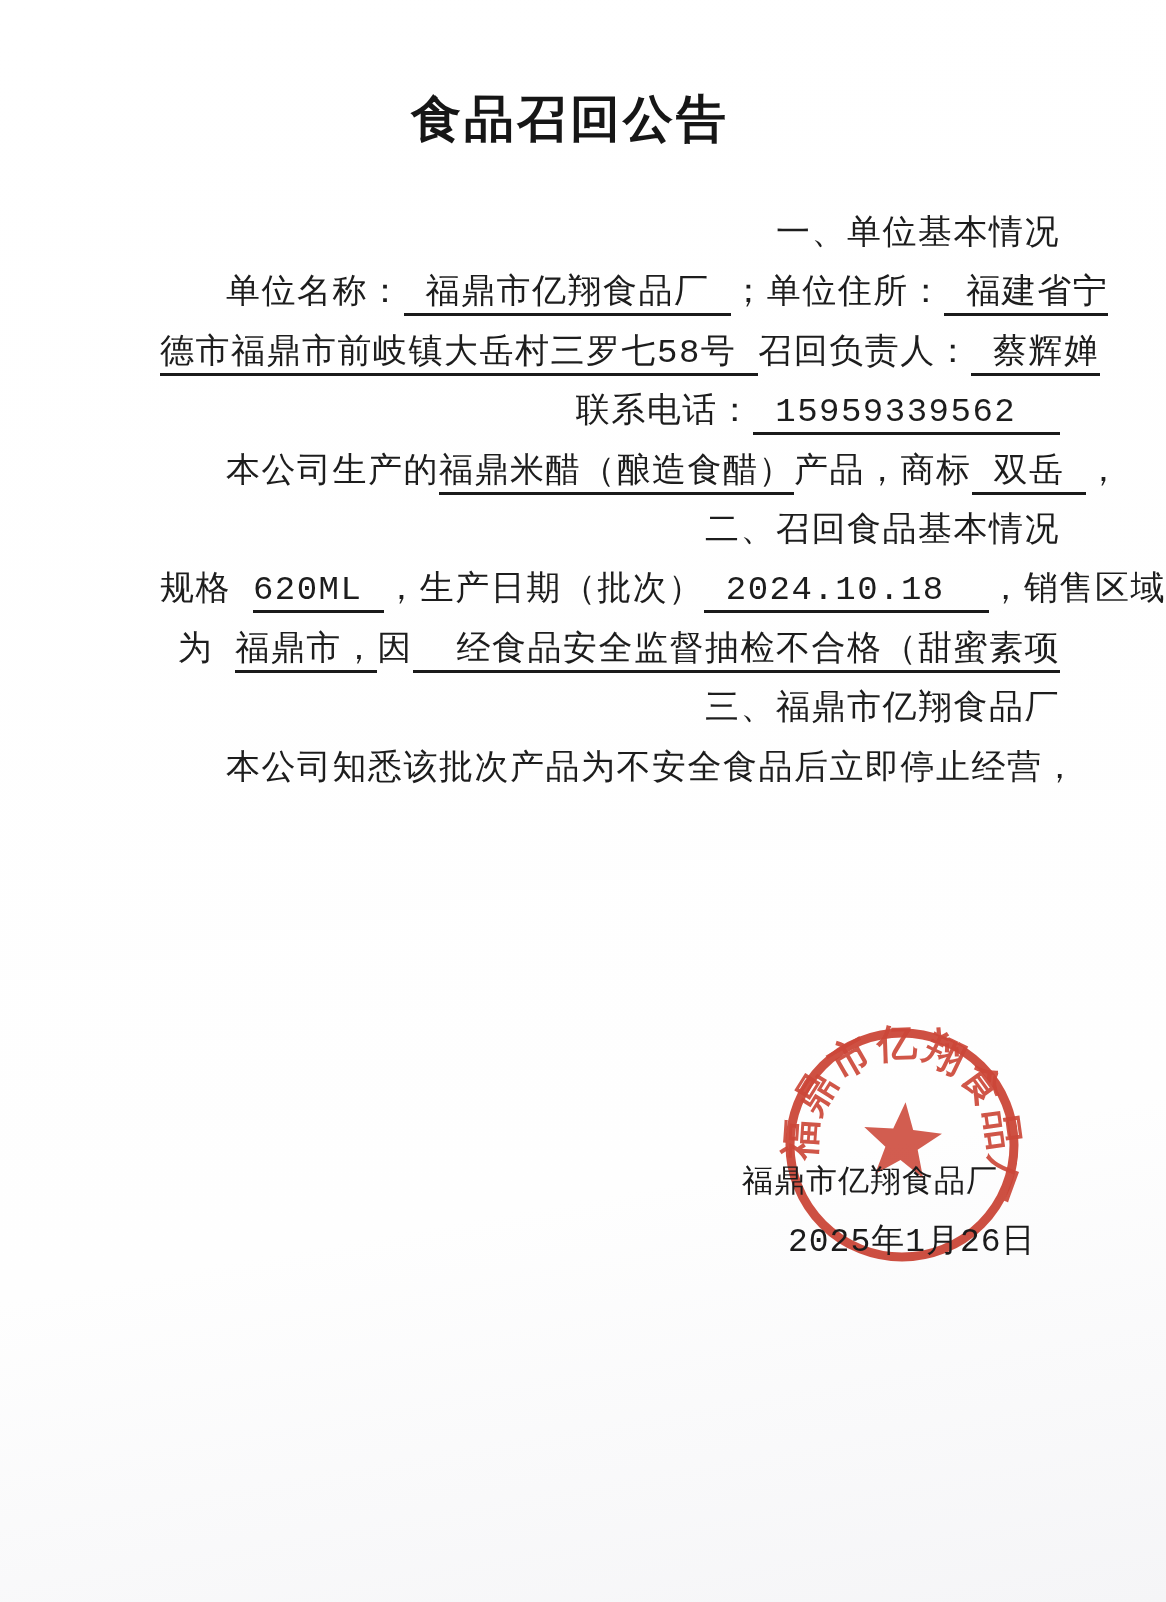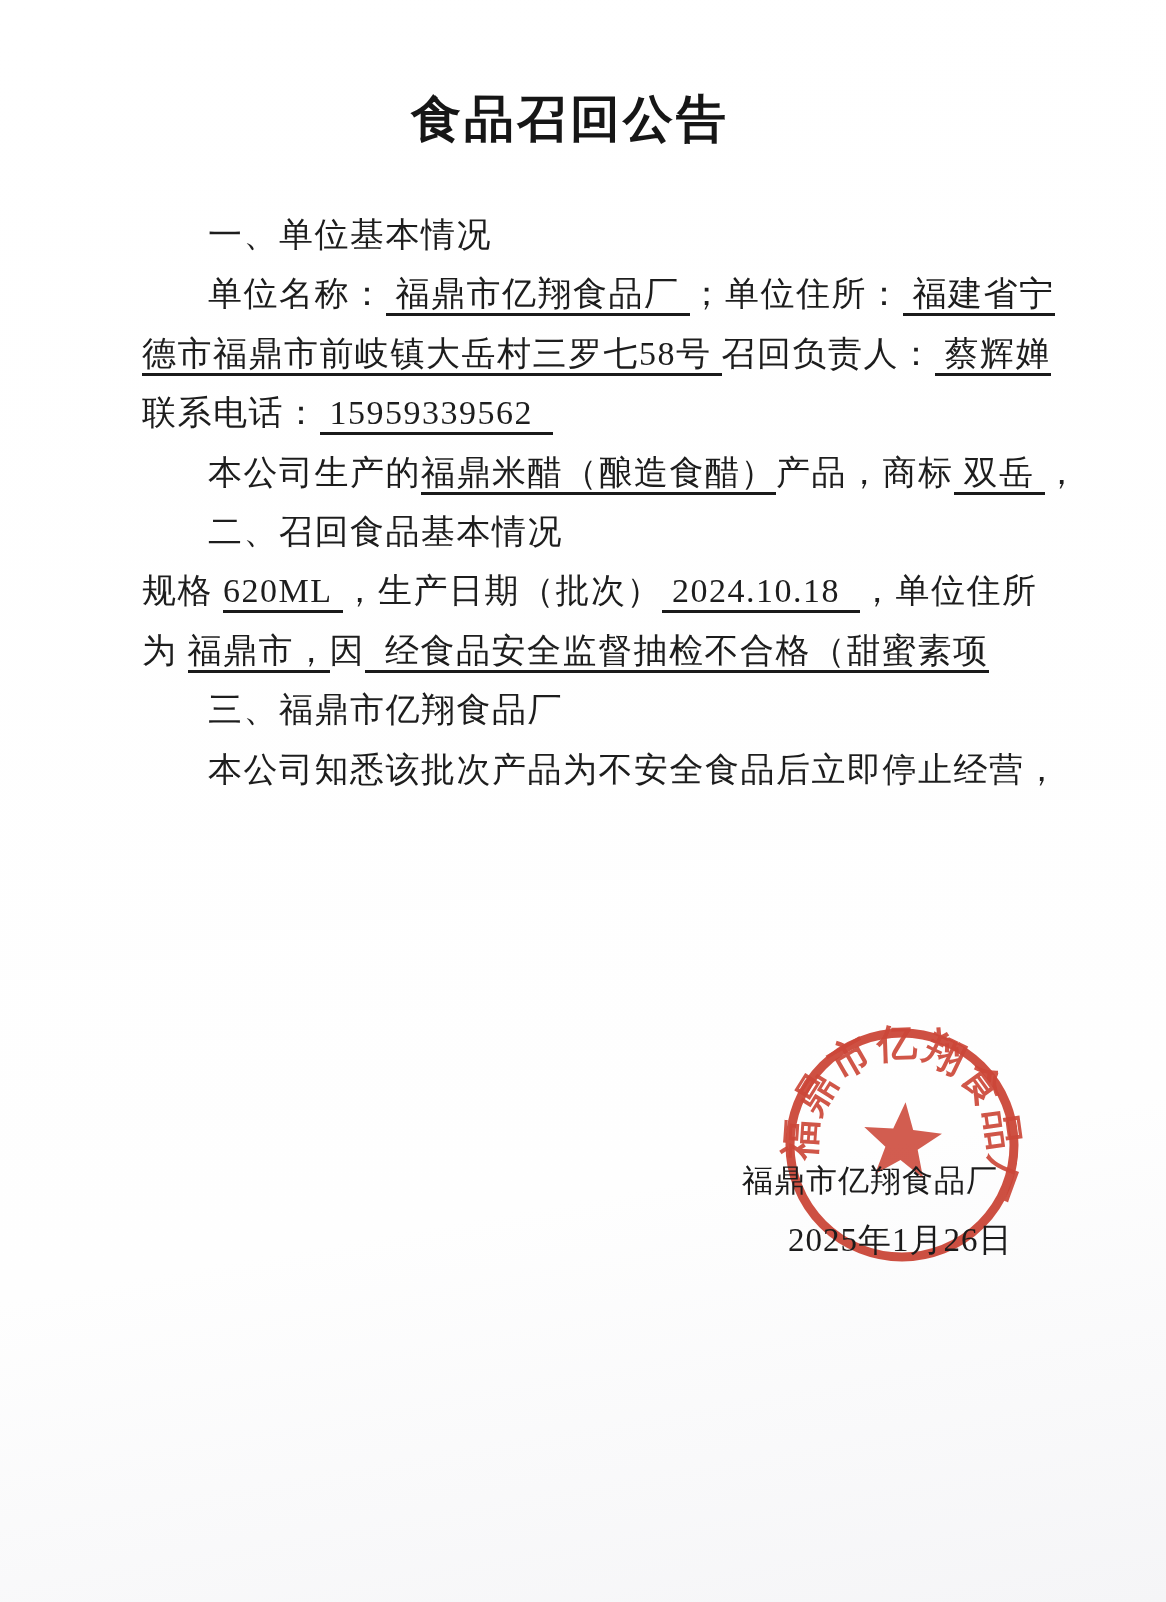--- a/index.html
+++ b/index.html
@@ -5,28 +5,29 @@
   html,body{margin:0;padding:0;}
   body{
     width:1166px;height:1602px;
     background:#ffffff;
     font-family:"Liberation Serif","DejaVu Serif",serif;
   }
   .page{
     position:relative;width:1166px;height:1602px;overflow:hidden;
     background:linear-gradient(170deg,#ffffff 0%,#fefefe 72%,#f5f5f7 100%);
     color:#1c1c1c;
+    font-family:Liberation Mono, monospace;
   }
   .title{
     position:absolute;top:52px;left:0;width:1140px;
     text-align:center;font-size:50px;font-weight:700;letter-spacing:3px;color:#161616;
   }
   .doc-body{
-    position:absolute;top:205px;left:142px;width:900px;
-    font-size:34px;letter-spacing:1.5px;color:#1d1d1d;
+    position:absolute;top:205px;left:160px;width:900px;
+    font-size:34px;letter-spacing:1.5px;color:#1d1d1d;text-align:right;
   }
   .line{line-height:59.4px;white-space:nowrap;height:59.4px;}
   .line.indent{padding-left:66px;}
   .blank{
     border-bottom:3px solid #1a1a1a;
     padding-bottom:1px;
   }
   .seal{
     position:absolute;left:776px;top:1019px;width:252px;height:252px;
     mix-blend-mode:multiply;opacity:.93;
@@ -47,21 +48,21 @@
 
   <h1 class="title">食品召回公告</h1>
 
   <div class="doc-body">
       <div class="line indent"><span class="seg">一、单位基本情况</span></div>
       <div class="line indent"><span class="seg">单位名称：</span><span class="blank">&nbsp;福鼎市亿翔食品厂&nbsp;</span><span class="seg">；单位住所：</span><span class="blank">&nbsp;福建省宁</span></div>
       <div class="line"><span class="blank">德市福鼎市前岐镇大岳村三罗七58号&nbsp;</span><span class="seg">召回负责人：</span><span class="blank">&nbsp;蔡辉婵</span></div>
       <div class="line"><span class="seg">联系电话：</span><span class="blank">&nbsp;15959339562&nbsp;&nbsp;</span></div>
       <div class="line indent"><span class="seg">本公司生产的</span><span class="blank">福鼎米醋（酿造食醋）</span><span class="seg">产品，商标</span><span class="blank">&nbsp;双岳&nbsp;</span><span class="seg">，</span></div>
       <div class="line indent"><span class="seg">二、召回食品基本情况</span></div>
-      <div class="line"><span class="seg">规格&nbsp;</span><span class="blank">620ML&nbsp;</span><span class="seg">，生产日期（批次）</span><span class="blank">&nbsp;2024.10.18&nbsp;&nbsp;</span><span class="seg">，单位住所</span></div>
+      <div class="line"><span class="seg">规格&nbsp;</span><span class="blank">620ML&nbsp;</span><span class="seg">，生产日期（批次）</span><span class="blank">&nbsp;2024.10.18&nbsp;&nbsp;</span><span class="seg">，销售区域</span></div>
       <div class="line"><span class="seg">为&nbsp;</span><span class="blank">福鼎市，</span><span class="seg">因</span><span class="blank">&nbsp;&nbsp;经食品安全监督抽检不合格（甜蜜素项</span></div>
       <div class="line indent"><span class="seg">三、福鼎市亿翔食品厂</span></div>
       <div class="line indent"><span class="seg">本公司知悉该批次产品为不安全食品后立即停止经营，</span></div>
     </div>
 
   <svg class="seal" viewBox="0 0 252 252" xmlns="http://www.w3.org/2000/svg">
     <circle cx="126" cy="126" r="112" fill="none" stroke-width="9" stroke-opacity="0.95" stroke="#c93828"></circle>
     <path d="M0,-41 L10,-13.8 L39,-12.7 L16.2,5.3 L24.1,33.2 L0,17 L-24.1,33.2 L-16.2,5.3 L-39,-12.7 L-10,-13.8 Z" transform="translate(126,124) rotate(5)" fill-opacity="0.88" fill="#c93828"></path>
     <defs>
       <path id="sealArc" d="M 43.3 156.1 A 88 88 0 1 1 208.7 156.1" fill="none"></path>

